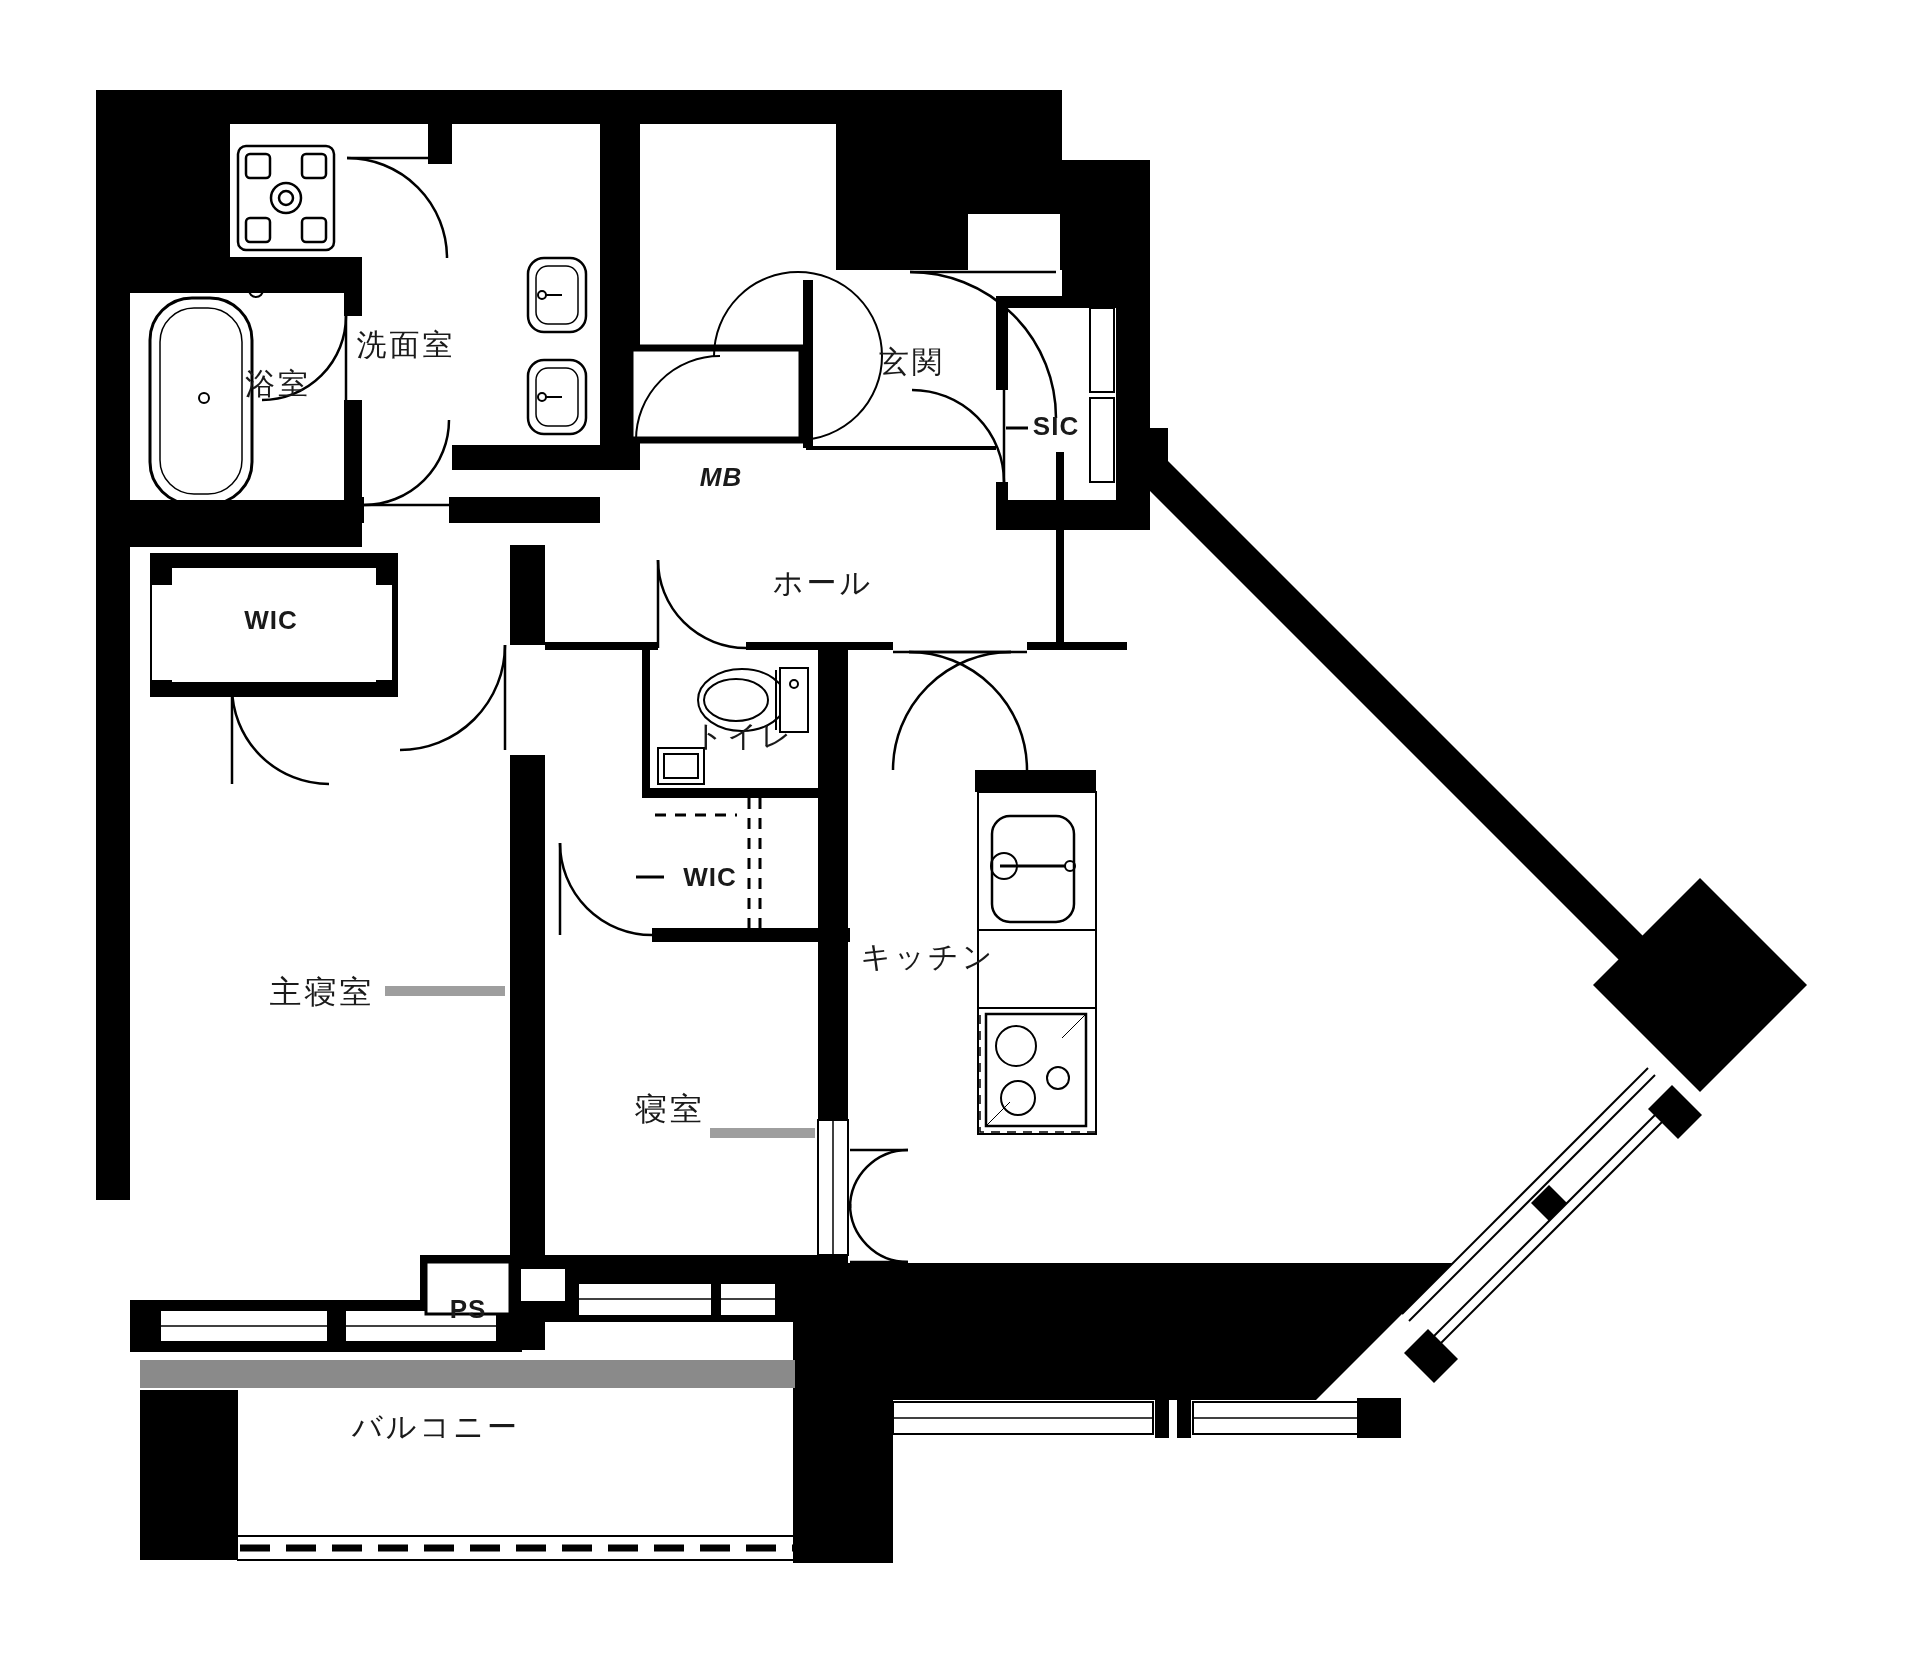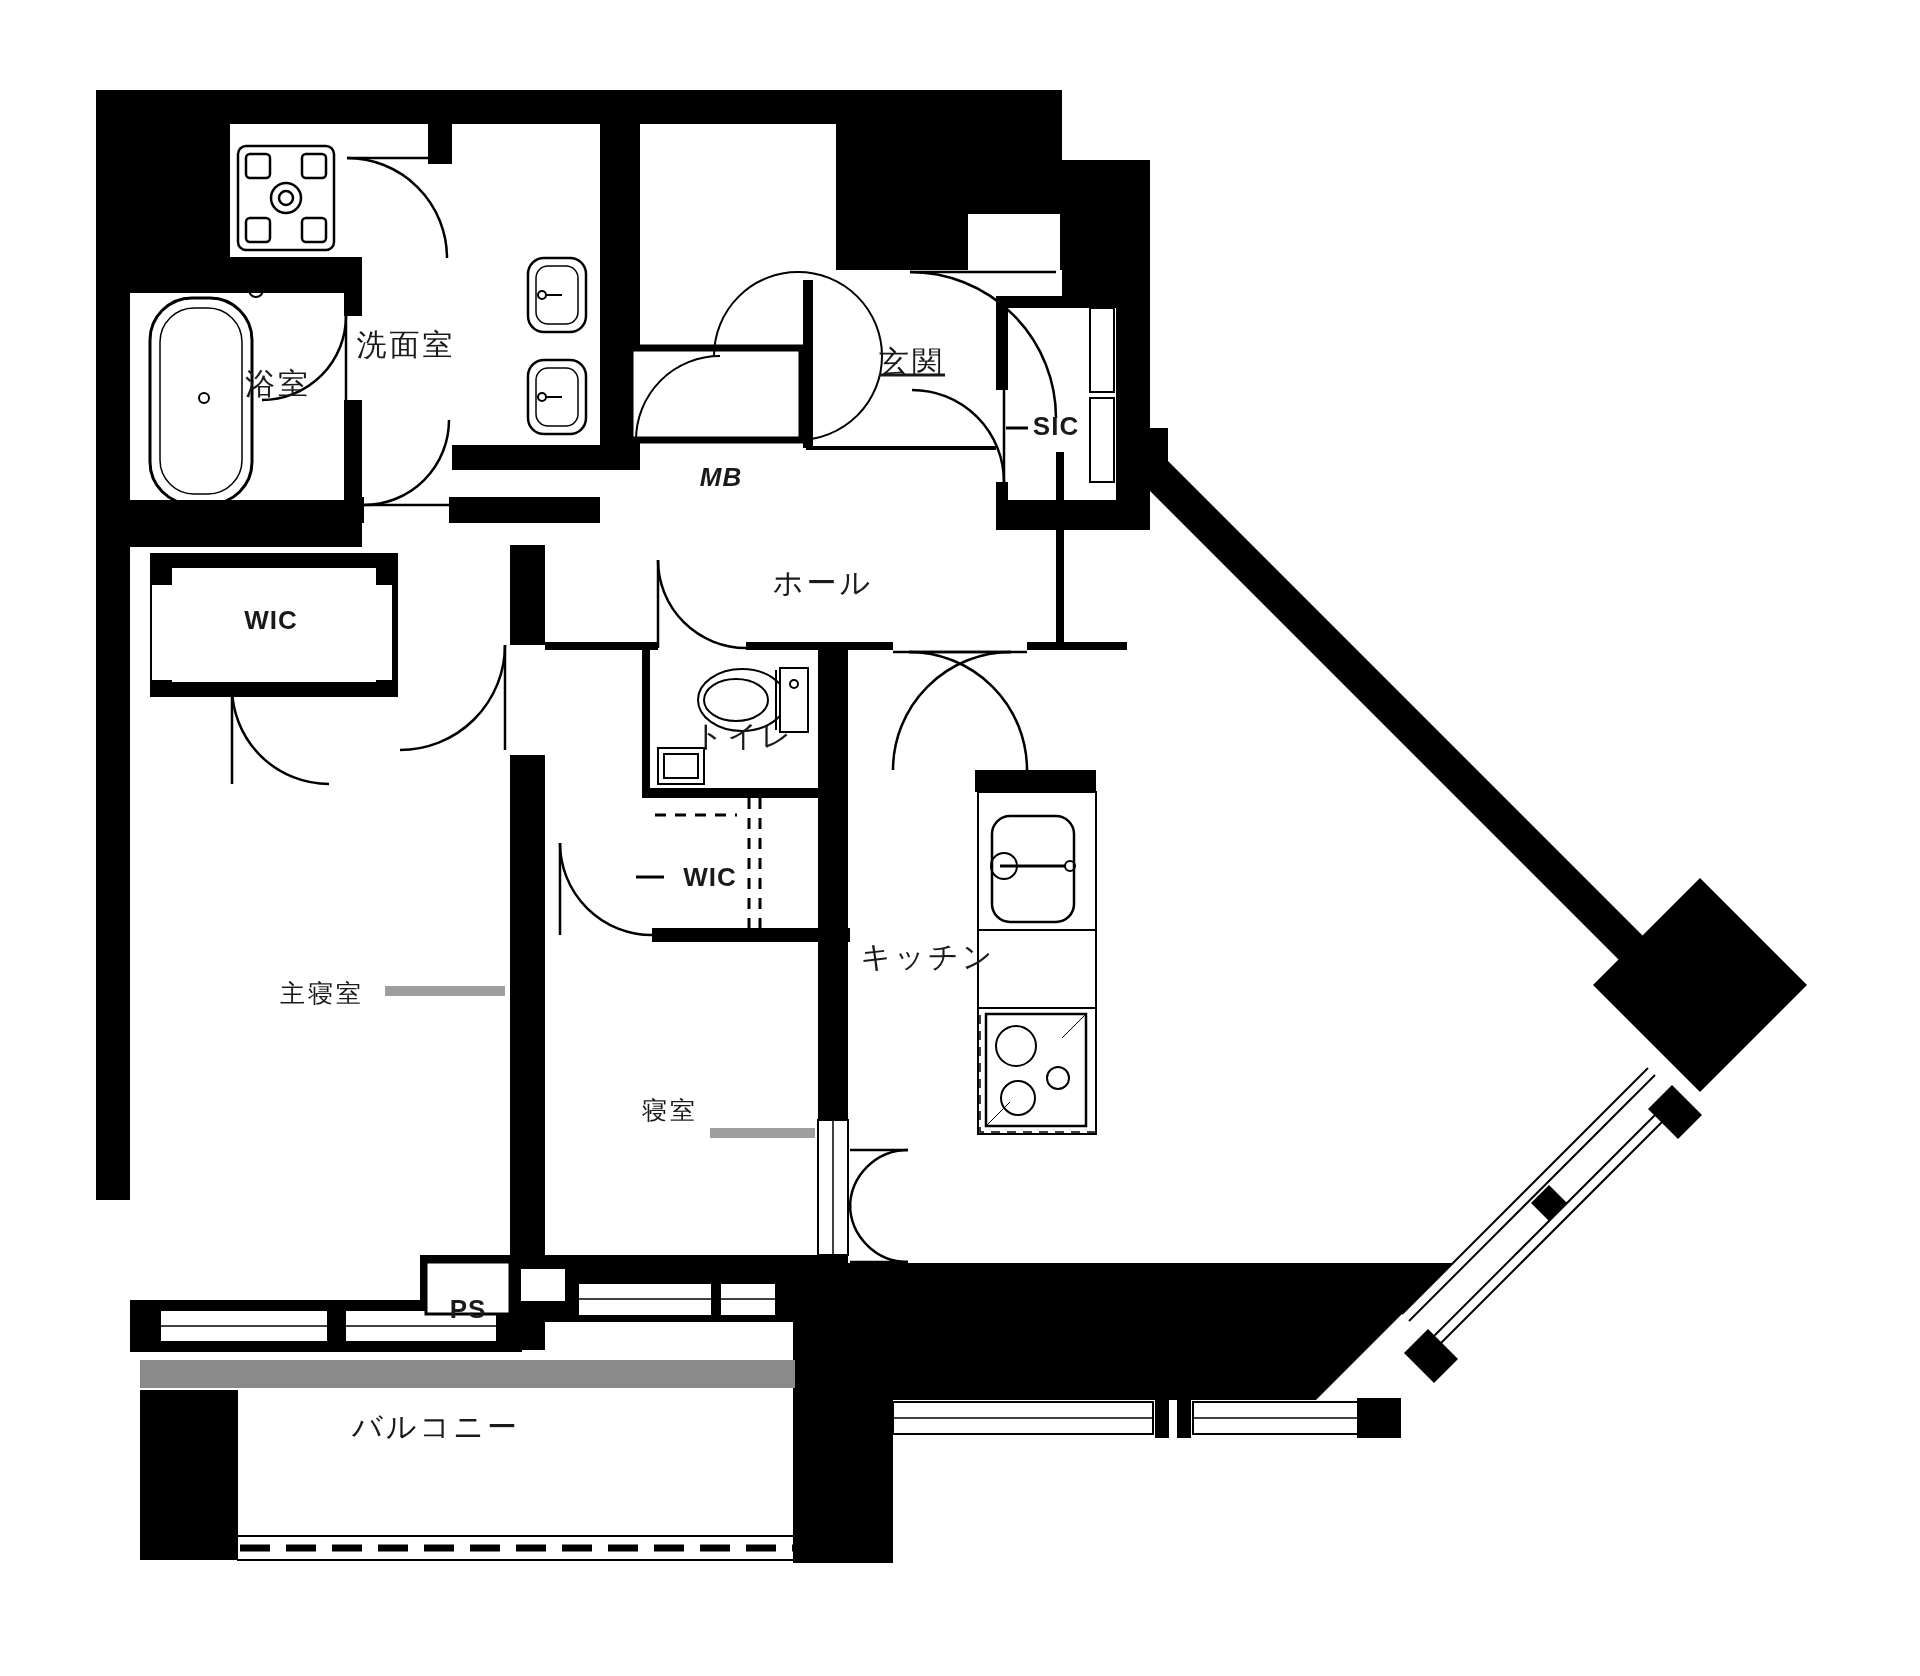--- a/index.html
+++ b/index.html
@@ -15,21 +15,21 @@
     position:absolute;
     transform:translate(-50%,-50%);
     color:#1a1a1a;
     font-size:30px;
     font-weight:500;
     letter-spacing:3px;
     white-space:nowrap;
     user-select:none;
   }
   .lbl.latin{font-size:26px;font-weight:600;letter-spacing:1px;}
-  .lbl.big{font-size:25px;}
+  .lbl.big{font-size:32px;}
 </style>
 </head>
 <body>
 
 <div class="stage">
 
 <svg width="1920" height="1676" viewBox="0 0 1920 1676">
 
   <g fill="#000000" stroke="none">
     <rect x="96" y="90" width="774" height="34"></rect>
@@ -273,21 +273,21 @@
   </g>
 
   <g stroke="#000000" stroke-width="3">
     <line x1="1006" y1="428" x2="1028" y2="428"></line>
     <line x1="636" y1="877" x2="664" y2="877"></line>
   </g>
 </svg>
 
 <div class="lbl" style="left:278px;top:384px;">浴室</div>
 <div class="lbl" style="left:406px;top:345px;">洗面室</div>
-<div class="lbl" style="left:912px;top:362px;text-decoration:underline;">玄関</div>
+<div class="lbl" style="left:912px;top:362px;">玄関</div>
 <div class="lbl latin" style="left:1056px;top:426px;">SIC</div>
 <div class="lbl latin" style="left:721px;top:477px;font-style:italic;">MB</div>
 <div class="lbl" style="left:823px;top:583px;">ホール</div>
 <div class="lbl latin" style="left:271px;top:620px;">WIC</div>
 <div class="lbl" style="left:700px;top:736px;margin-left:44px;">トイレ</div>
 <div class="lbl latin" style="left:710px;top:877px;">WIC</div>
 <div class="lbl" style="left:928px;top:957px;">キッチン</div>
 <div class="lbl big" style="left:322px;top:993px;">主寝室</div>
 <div class="lbl big" style="left:670px;top:1110px;">寝室</div>
 <div class="lbl latin" style="left:468px;top:1288px;margin-top:21px;">PS</div>

